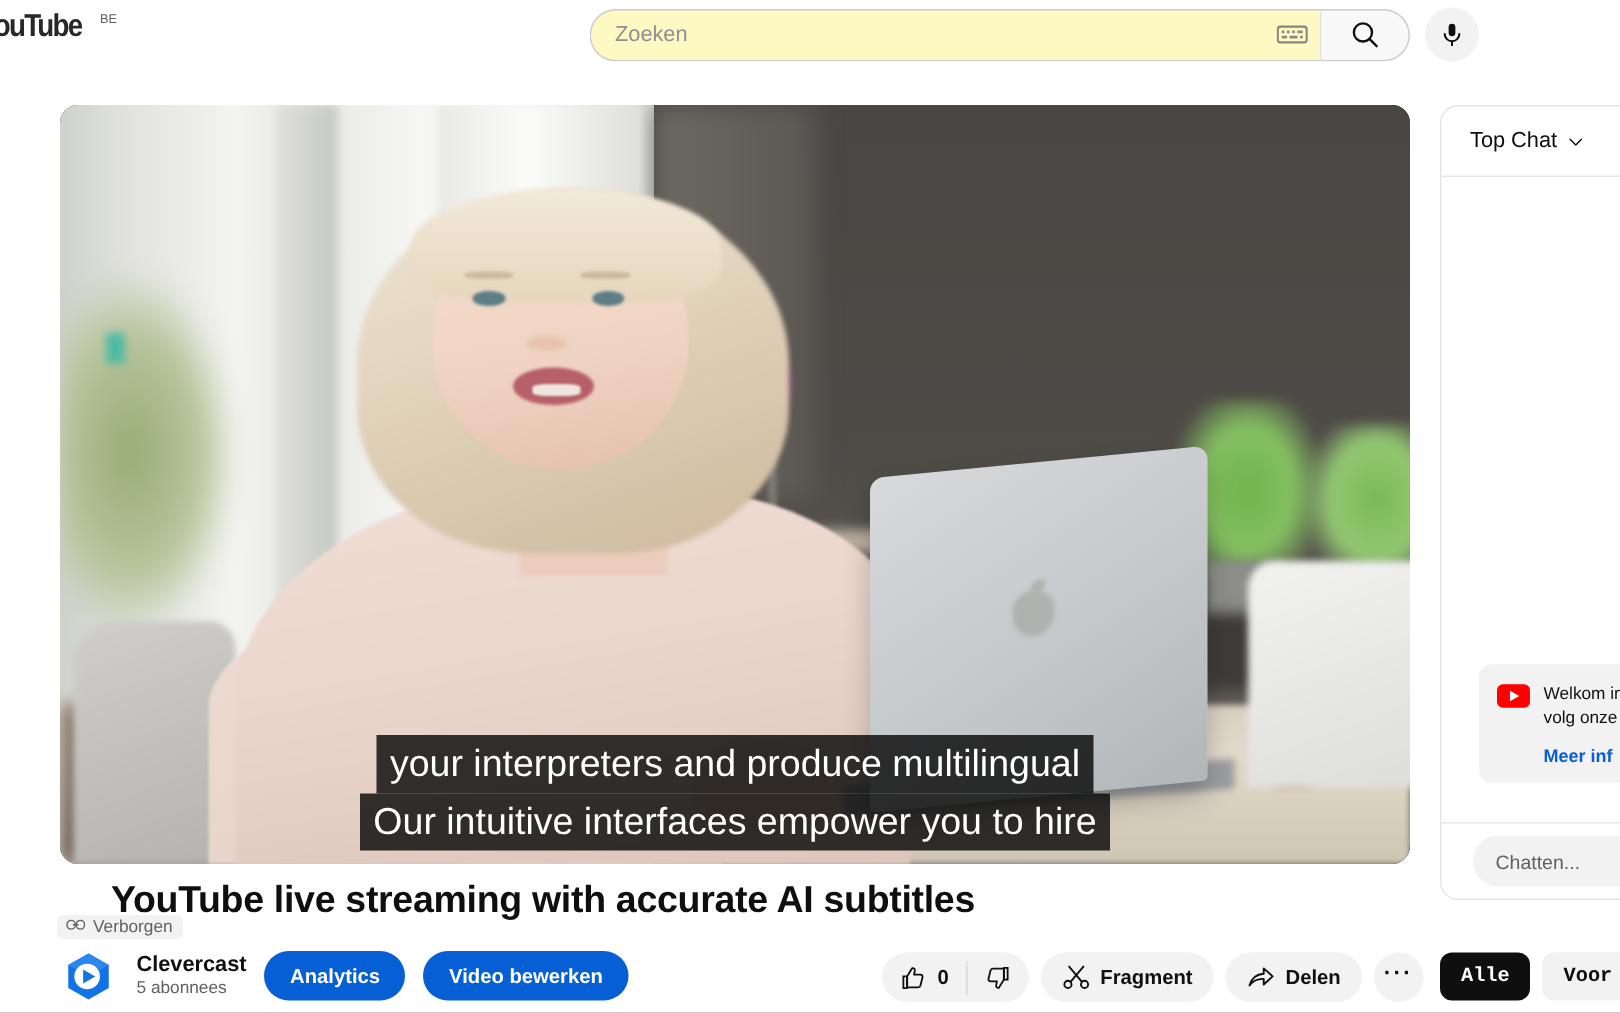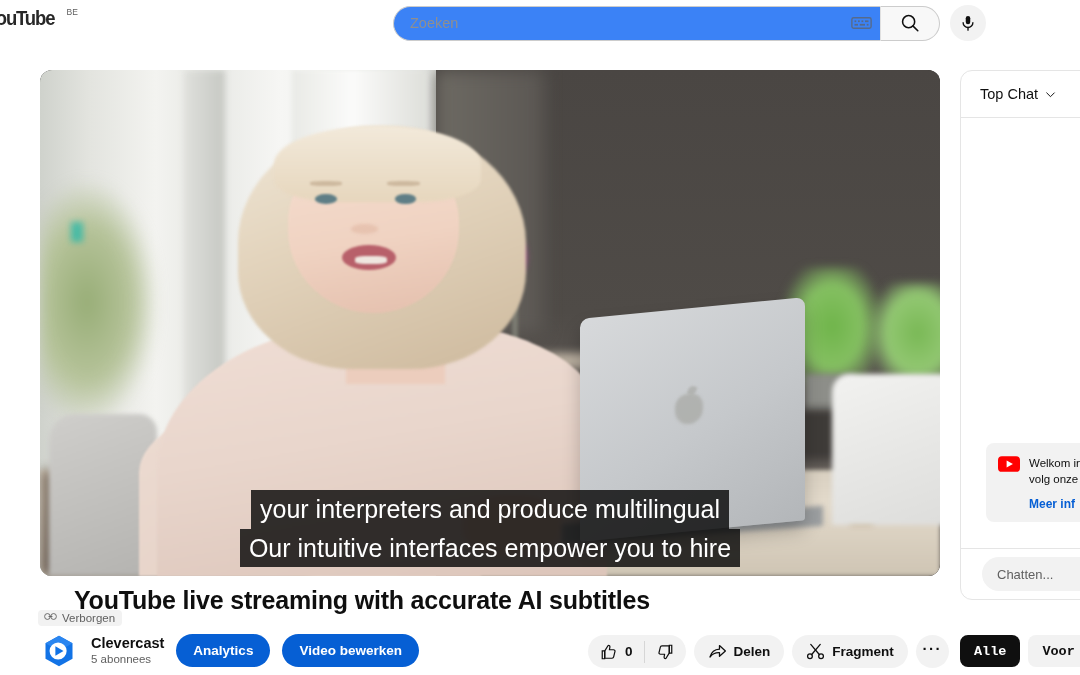--- a/index.html
+++ b/index.html
@@ -33,21 +33,21 @@
   #search-area {
     position: absolute; left: 393px; top: 5px;
     display: flex; align-items: center;
   }
   #search-box {
     width: 487px; height: 35px;
     border: 1px solid #ccc; border-radius: 18px 0 0 18px;
     border-right: none;
     display: flex; align-items: center;
     padding-left: 16px; padding-right: 8px;
-    background: #3b82f6;
+    background: #fef9c3;
   }
   #search-input {
     flex: 1; border: none; outline: none; font-size: 14.5px;
     color: #0f0f0f; background: transparent;
     font-family: "Liberation Sans", sans-serif;
   }
   #search-input::placeholder { color: #8f8f8f; }
   #keyboard-icon { width: 21px; height: 14px; flex: none; opacity: .75; }
   #search-button {
     width: 60px; height: 35px;
@@ -528,33 +528,33 @@
     <div style="display:flex;align-items:center;">
       <svg width="18" height="18" viewBox="0 0 24 24">
         <path d="M21 13.5h-3.2V3H21z" fill="none" stroke="#0f0f0f" stroke-width="1.6"></path>
         <path d="M17.6 13.5l-4.4 7.2c-1.6.3-2.6-.6-2.4-2.1l.7-3.6H5.9c-1.3 0-2.2-1.1-1.9-2.3l1.8-7.3C6 4.4 6.9 3.7 7.9 3.7h9.7z" fill="none" stroke="#0f0f0f" stroke-width="1.6" stroke-linejoin="round"></path>
       </svg>
     </div>
   </div>
 
   <button class="grey-pill">
     <svg width="19" height="19" viewBox="0 0 24 24">
-      <path d="M2.5 19c2-7 7-9.6 12-9.9V4.5L22 11.3l-7.5 6.8v-4.7c-4.6-.2-8.6.9-12 5.6z" fill="none" stroke="#0f0f0f" stroke-width="1.6" stroke-linejoin="round"></path>
-    </svg>
-    <span>Delen</span>
-  </button>
-
-  <button class="grey-pill">
-    <svg width="19" height="19" viewBox="0 0 24 24">
       <circle cx="5" cy="18" r="3" fill="none" stroke="#0f0f0f" stroke-width="1.6"></circle>
       <circle cx="19" cy="18" r="3" fill="none" stroke="#0f0f0f" stroke-width="1.6"></circle>
       <line x1="7.2" y1="15.8" x2="18" y2="3" stroke="#0f0f0f" stroke-width="1.6" stroke-linecap="round"></line>
       <line x1="16.8" y1="15.8" x2="6" y2="3" stroke="#0f0f0f" stroke-width="1.6" stroke-linecap="round"></line>
     </svg>
     <span>Fragment</span>
+  </button>
+
+  <button class="grey-pill">
+    <svg width="19" height="19" viewBox="0 0 24 24">
+      <path d="M2.5 19c2-7 7-9.6 12-9.9V4.5L22 11.3l-7.5 6.8v-4.7c-4.6-.2-8.6.9-12 5.6z" fill="none" stroke="#0f0f0f" stroke-width="1.6" stroke-linejoin="round"></path>
+    </svg>
+    <span>Delen</span>
   </button>
 
   <button class="round-pill">···</button>
 </div>
 
 <div id="chat-panel">
   <div id="chat-header">
     <span>Top Chat</span>
     <svg width="13" height="13" viewBox="0 0 24 24">
       <path d="M5 9l7 7 7-7" fill="none" stroke="#0f0f0f" stroke-width="1.8" stroke-linecap="round" stroke-linejoin="round"></path>

